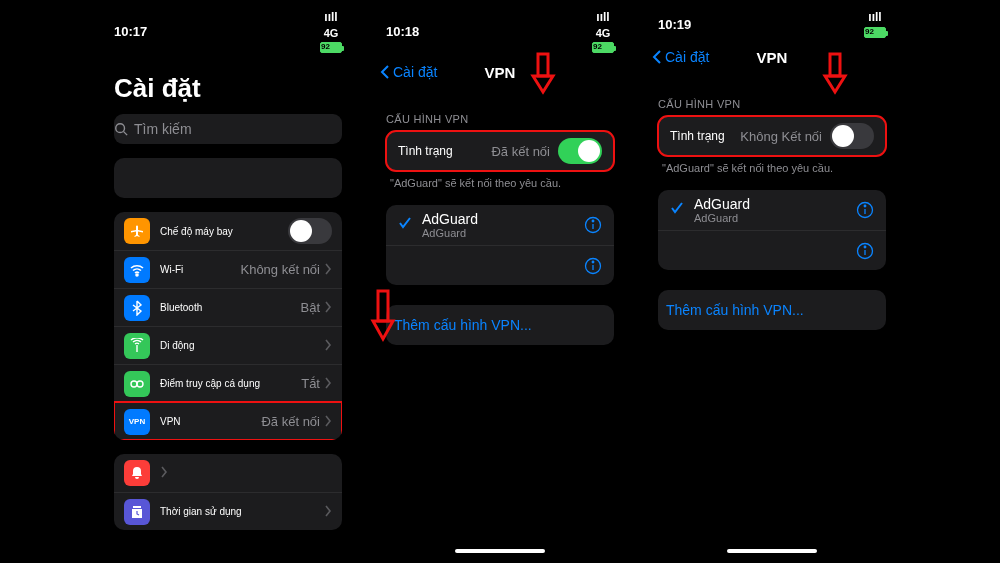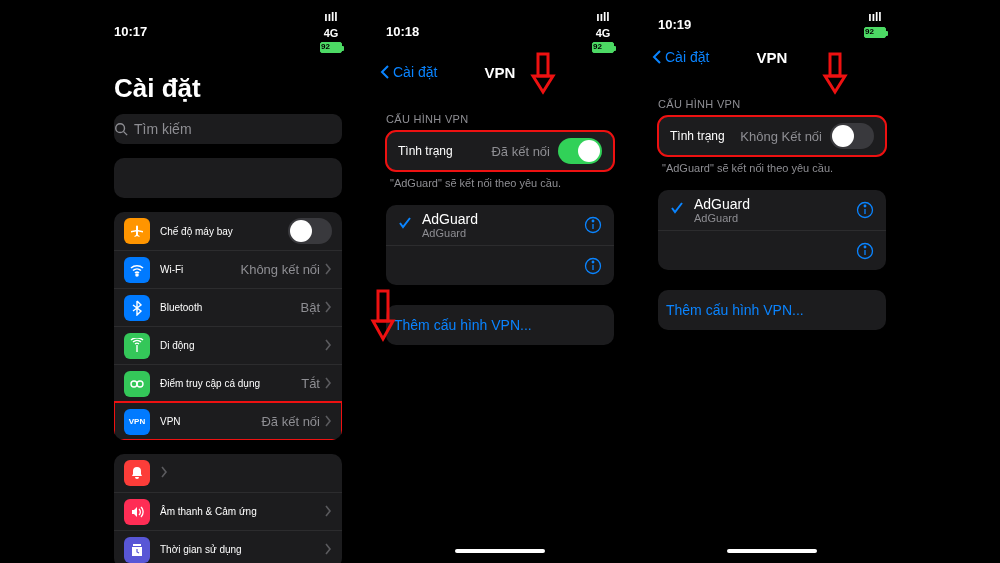--- a/index.html
+++ b/index.html
@@ -197,32 +197,20 @@
       <span class="icon-box bg-red2">
           <svg viewBox="0 0 16 16" fill="#fff">
             <path d="M8 2a4 4 0 00-4 4v3l-1 2h10l-1-2V6a4 4 0 00-4-4zM6 12a2 2 0 004 0z"></path>
           </svg>
         </span>
       <span class="chev"><svg viewBox="0 0 8 12" fill="none" stroke="#5a5a5e" stroke-width="1.6">
             <path d="M2 1l4 5-4 5"></path>
           </svg></span>
     </div>
     <div class="row">
-      <span class="icon-box bg-pink">
-          <svg viewBox="0 0 16 16" fill="#fff">
-            <path d="M3 6v4h2l3 3V3L5 6z"></path>
-            <path d="M10 5a4 4 0 010 6M12 3a7 7 0 010 10" fill="none" stroke="#fff" stroke-width="1.3"></path>
-          </svg>
-        </span>
-      <span class="row-label">Âm thanh &amp; Cảm ứng</span>
-      <span class="chev"><svg viewBox="0 0 8 12" fill="none" stroke="#5a5a5e" stroke-width="1.6">
-            <path d="M2 1l4 5-4 5"></path>
-          </svg></span>
-    </div>
-    <div class="row">
       <span class="icon-box bg-indigo">
           <svg viewBox="0 0 16 16" fill="#fff">
             <path d="M4 2h8v2H4zM3 5h10v9H3z"></path>
             <path d="M8 7v3l2 1" fill="none" stroke="#5856d6" stroke-width="1.2"></path>
           </svg>
         </span>
       <span class="row-label">Thời gian sử dụng</span>
       <span class="chev"><svg viewBox="0 0 8 12" fill="none" stroke="#5a5a5e" stroke-width="1.6">
             <path d="M2 1l4 5-4 5"></path>
           </svg></span>

